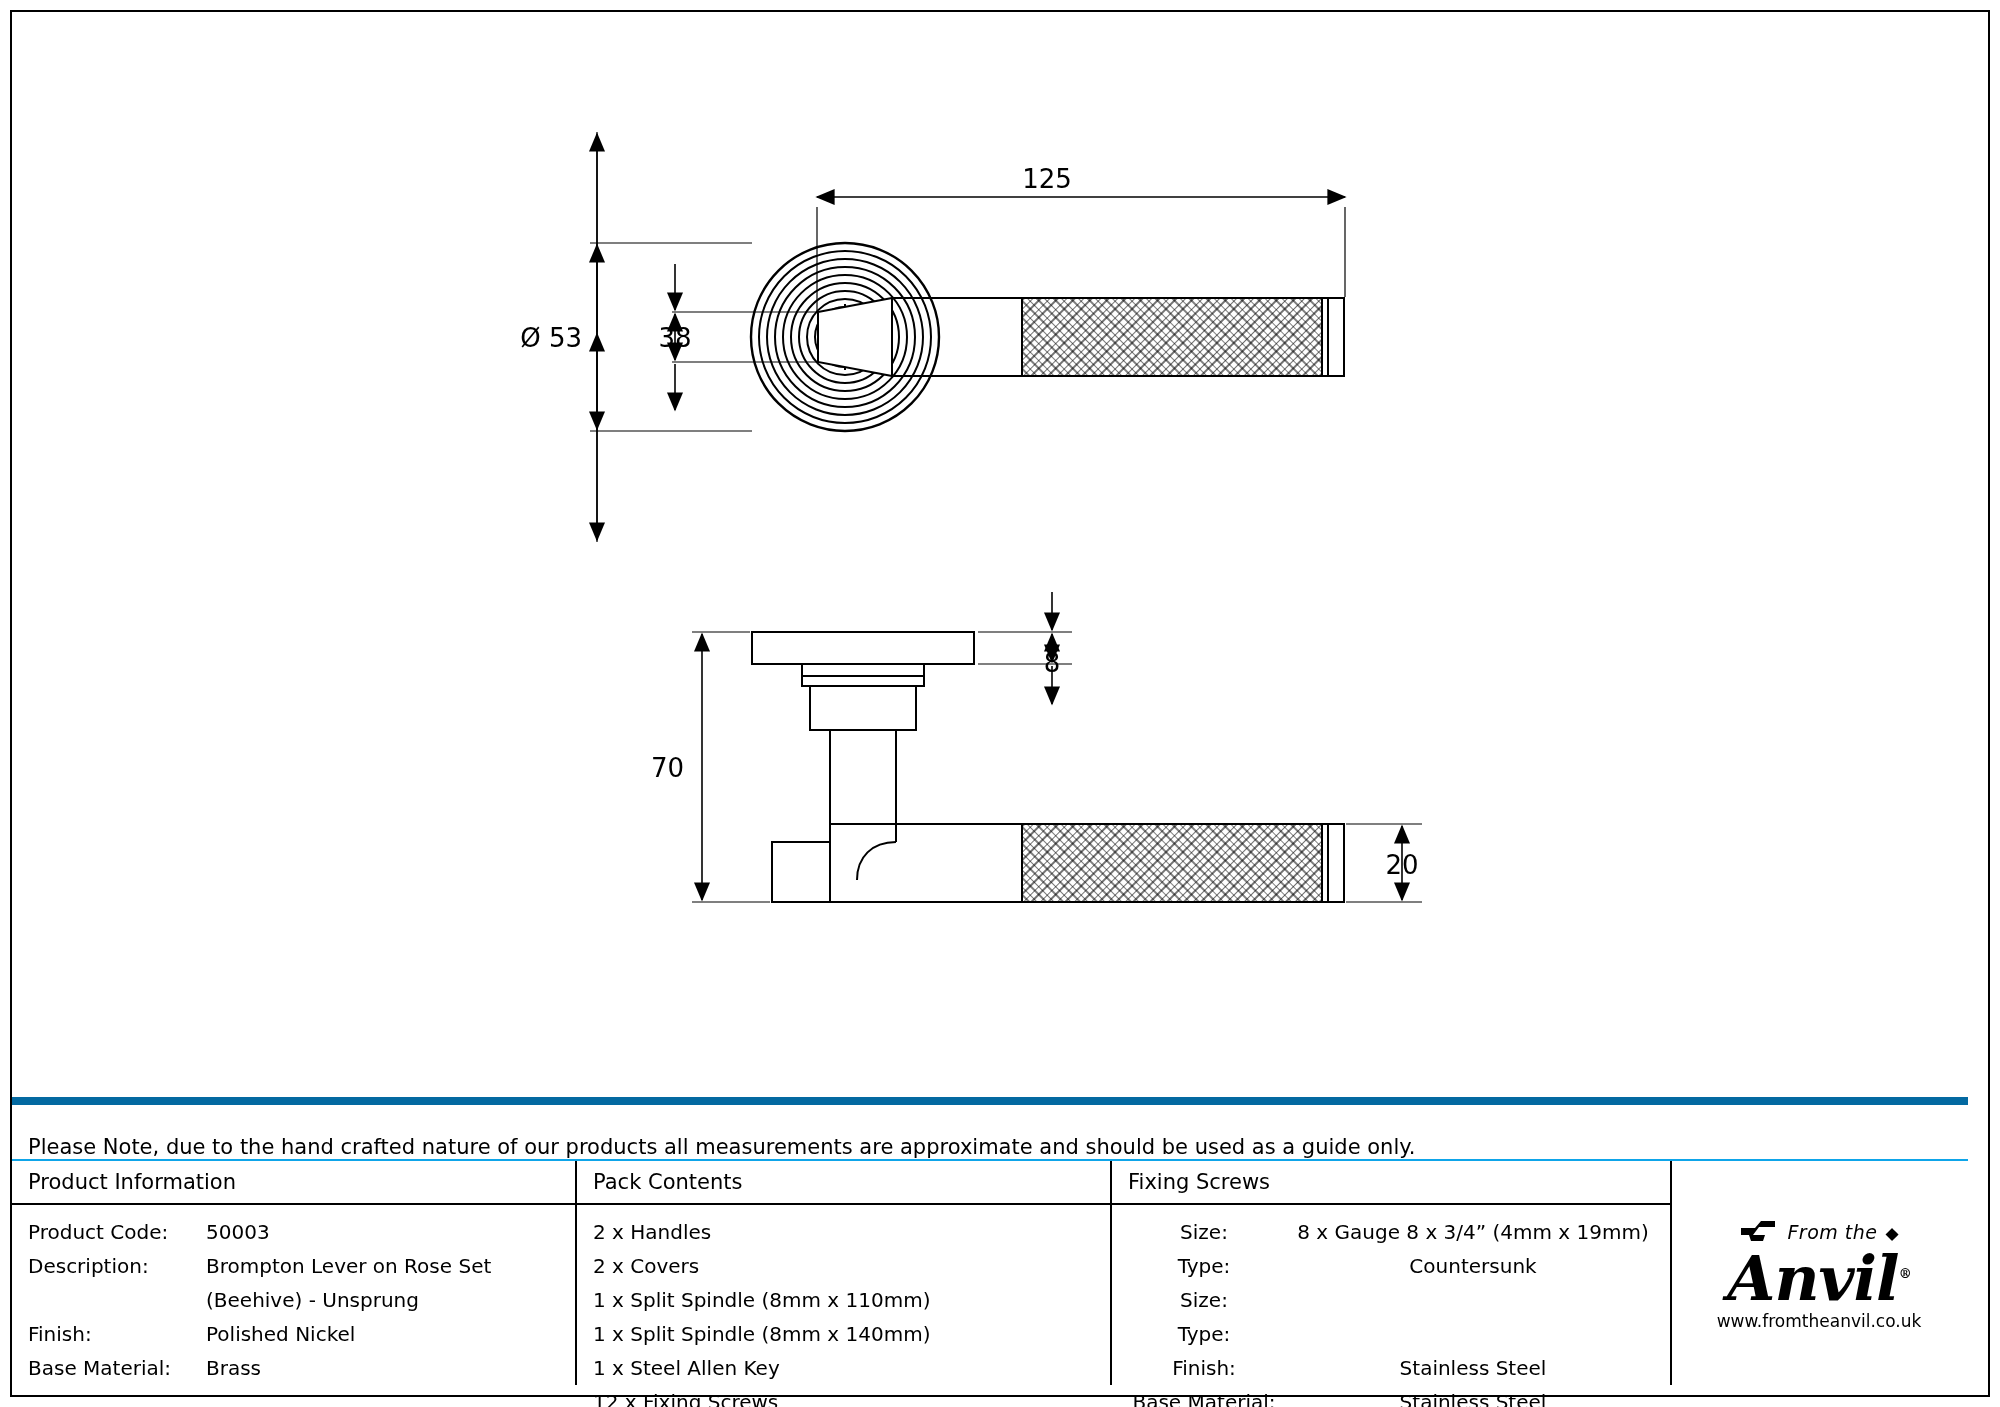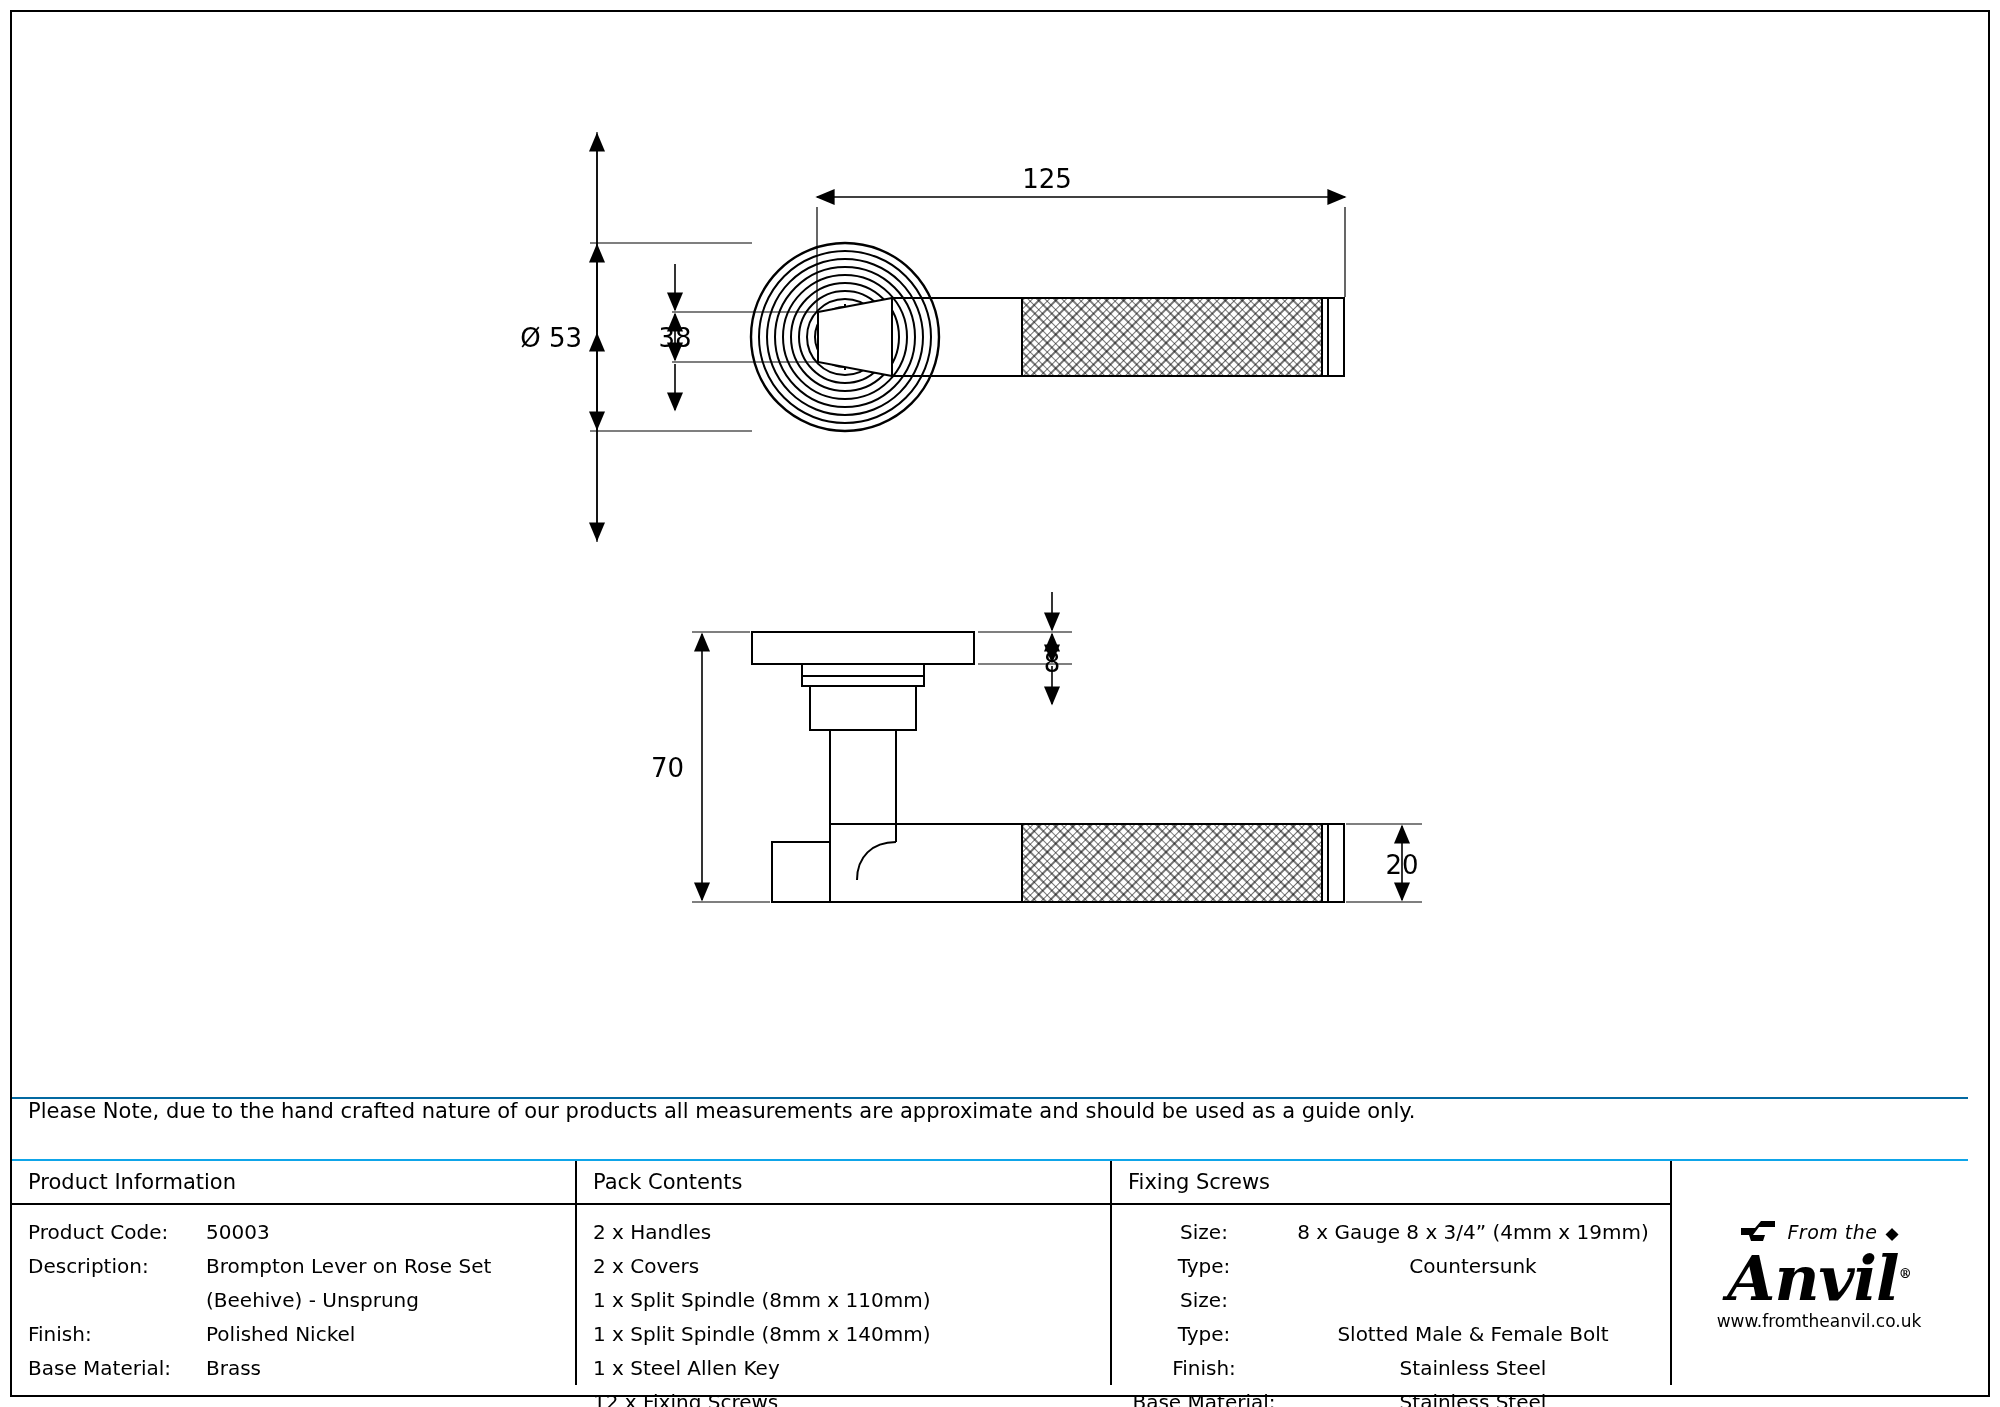--- a/index.html
+++ b/index.html
@@ -5,21 +5,21 @@
   html,body{margin:0;padding:0;background:#ffffff;}
   body{width:2000px;height:1407px;font-family:"DejaVu Sans",sans-serif;color:#000;}
   .sheet{position:relative;width:2000px;height:1407px;box-sizing:border-box;}
   .frame{position:absolute;left:10px;top:10px;width:1980px;height:1387px;border:2px solid #000;box-sizing:border-box;}
 
   
   .drawing{position:absolute;left:12px;top:12px;width:1956px;height:1085px;overflow:hidden;}
   .drawing svg{position:absolute;left:0;top:0;}
 
   
-  .note{position:absolute;left:12px;top:1097px;width:1956px;height:62px;border-top:2px solid #0369a1;box-sizing:border-box;display:flex;align-items:flex-start;}
+  .note{position:absolute;left:12px;top:1097px;width:1956px;height:62px;border-top:8px solid #0369a1;box-sizing:border-box;display:flex;align-items:flex-end;}
   .note span{padding-left:16px;font-size:21px;}
 
   
   .table{position:absolute;left:12px;top:1159px;width:1956px;height:226px;border-top:2px solid #0ea5e9;box-sizing:border-box;display:flex;}
   .col{box-sizing:border-box;border-right:2px solid #000;height:100%;}
   .col.c1{width:565px;}
   .col.c2{width:535px;}
   .col.c3{width:560px;text-align:center;}
   .col.c4{width:294px;border-right:none;position:relative;}
   .col-head{height:44px;border-bottom:2px solid #000;display:flex;align-items:center;box-sizing:border-box;}
@@ -210,21 +210,20 @@
         </div>
         <div class="kv c3">
           <div class="k">Type:</div>
           <div class="v">Countersunk</div>
         </div>
         <div class="kv c3">
           <div class="k">Size:</div>
         </div>
         <div class="kv c3">
           <div class="k">Type:</div>
-          <div class="v">Slotted Male &amp; Female Bolt</div>
         </div>
         <div class="kv c3">
           <div class="k">Finish:</div>
           <div class="v">Stainless Steel</div>
         </div>
         <div class="kv c3">
           <div class="k">Base Material:</div>
           <div class="v">Stainless Steel</div>
         </div>
       </div>

